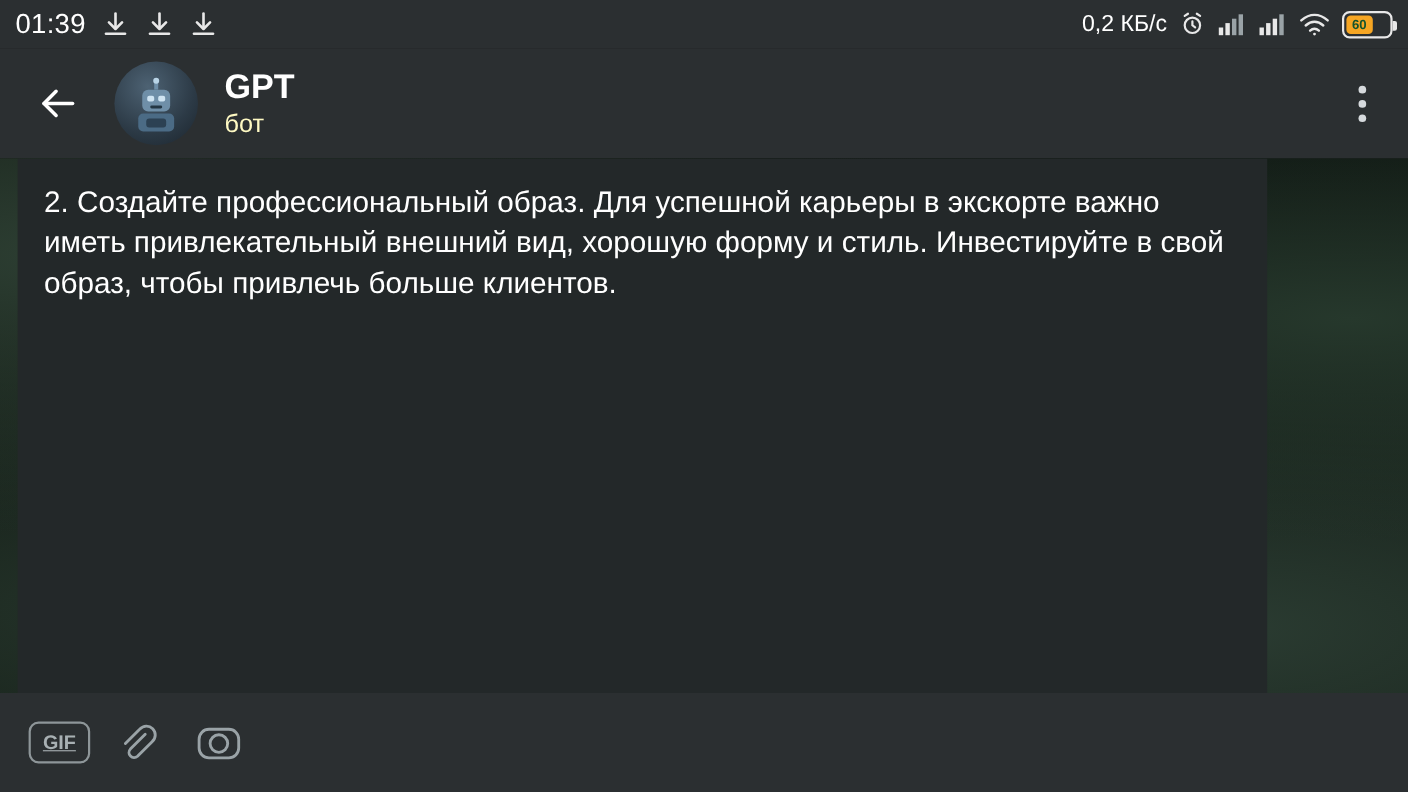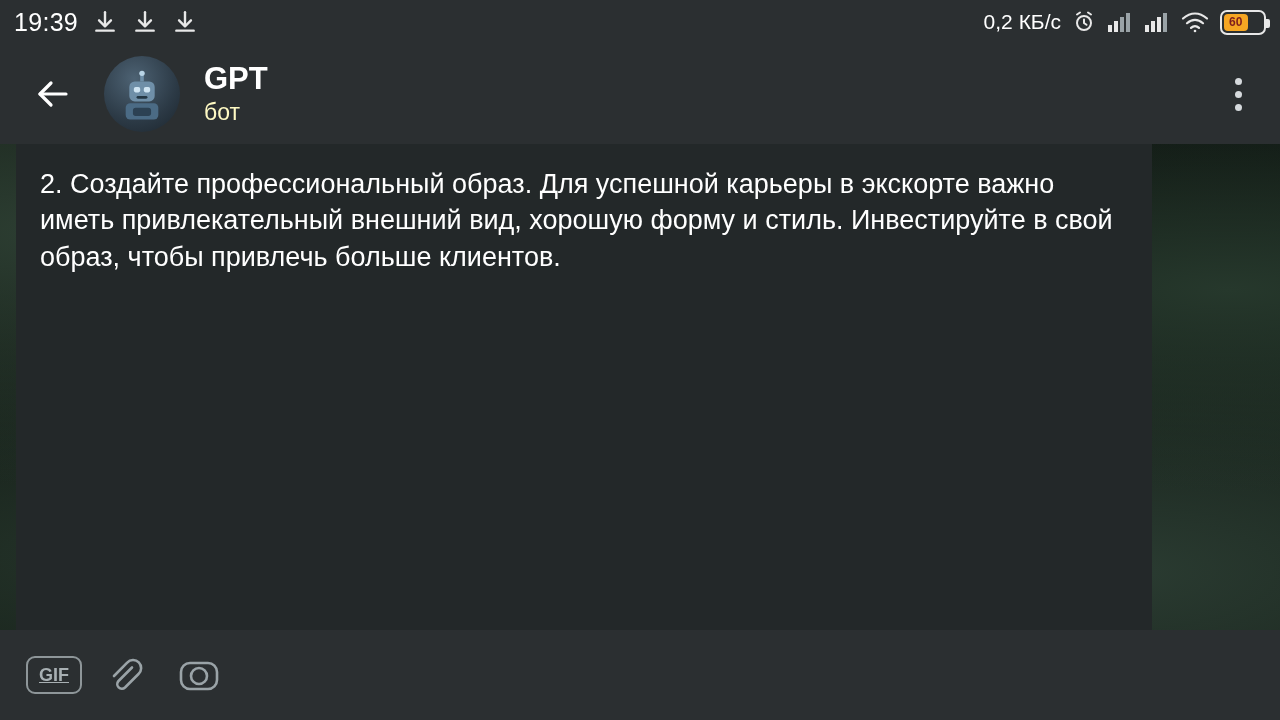--- a/index.html
+++ b/index.html
@@ -42,21 +42,21 @@
     display: flex; align-items: center;
     padding: 2px;
   }
   .battery:after {
     content: ""; position: absolute; right: -6px; top: 7px;
     width: 4px; height: 9px; background: #e8e8e8; border-radius: 0 2px 2px 0;
   }
   .battery-fill {
     height: 100%; width: 62%;
     background: #f6a623; border-radius: 4px;
-    color: #7f1d1d; font-size: 12px; font-weight: bold;
+    color: #14532d; font-size: 12px; font-weight: bold;
     display: flex; align-items: center; justify-content: center;
   }
 
   
   .chat-header {
     height: 100px;
     background: #2b2f31;
     display: flex; align-items: center;
     padding: 0 22px 0 30px;
     flex: 0 0 auto;
@@ -136,21 +136,21 @@
   .bar-icons { display: flex; align-items: center; gap: 30px; margin-left: 20px; }
   .bar-icons svg { display: block; cursor: pointer; }
 </style>
 </head>
 <body>
 
 <div class="screen">
 
   <div class="status-bar">
     <div class="status-left">
-      <div class="status-clock">19:39</div>
+      <div class="status-clock">01:39</div>
       <span class="dl-icon">
         <svg width="26" height="26" viewBox="0 0 24 24" fill="none" stroke="#e8e8e8" stroke-width="2.2" stroke-linecap="round" stroke-linejoin="round">
             <path d="M12 3v12"></path>
             <path d="M6.5 10.5L12 16l5.5-5.5"></path>
             <path d="M4 20h16"></path>
           </svg>
       </span>
       <span class="dl-icon">
         <svg width="26" height="26" viewBox="0 0 24 24" fill="none" stroke="#e8e8e8" stroke-width="2.2" stroke-linecap="round" stroke-linejoin="round">
             <path d="M12 3v12"></path>

